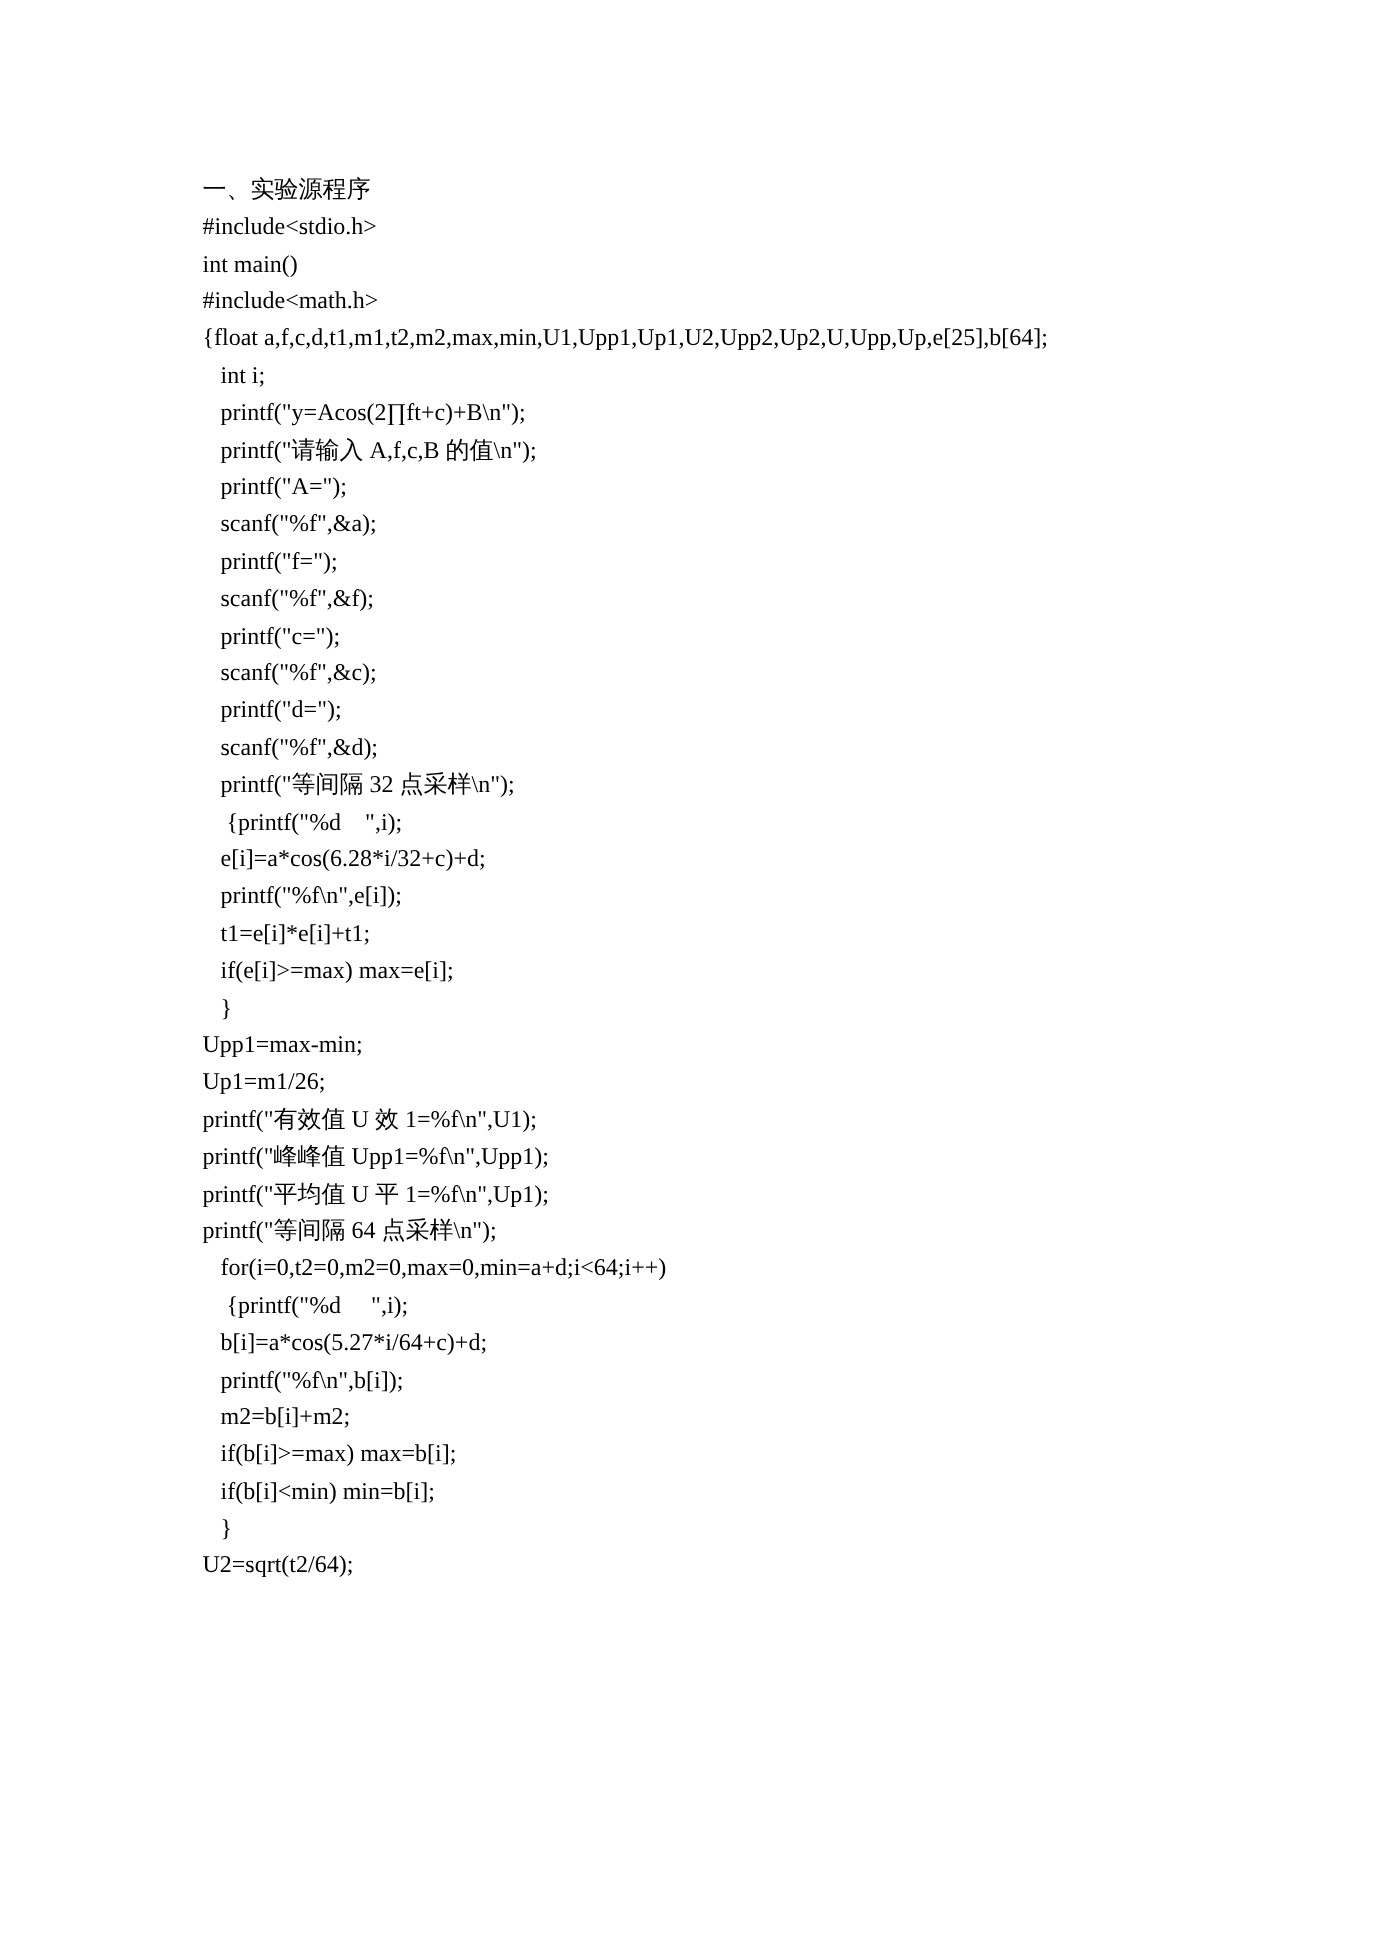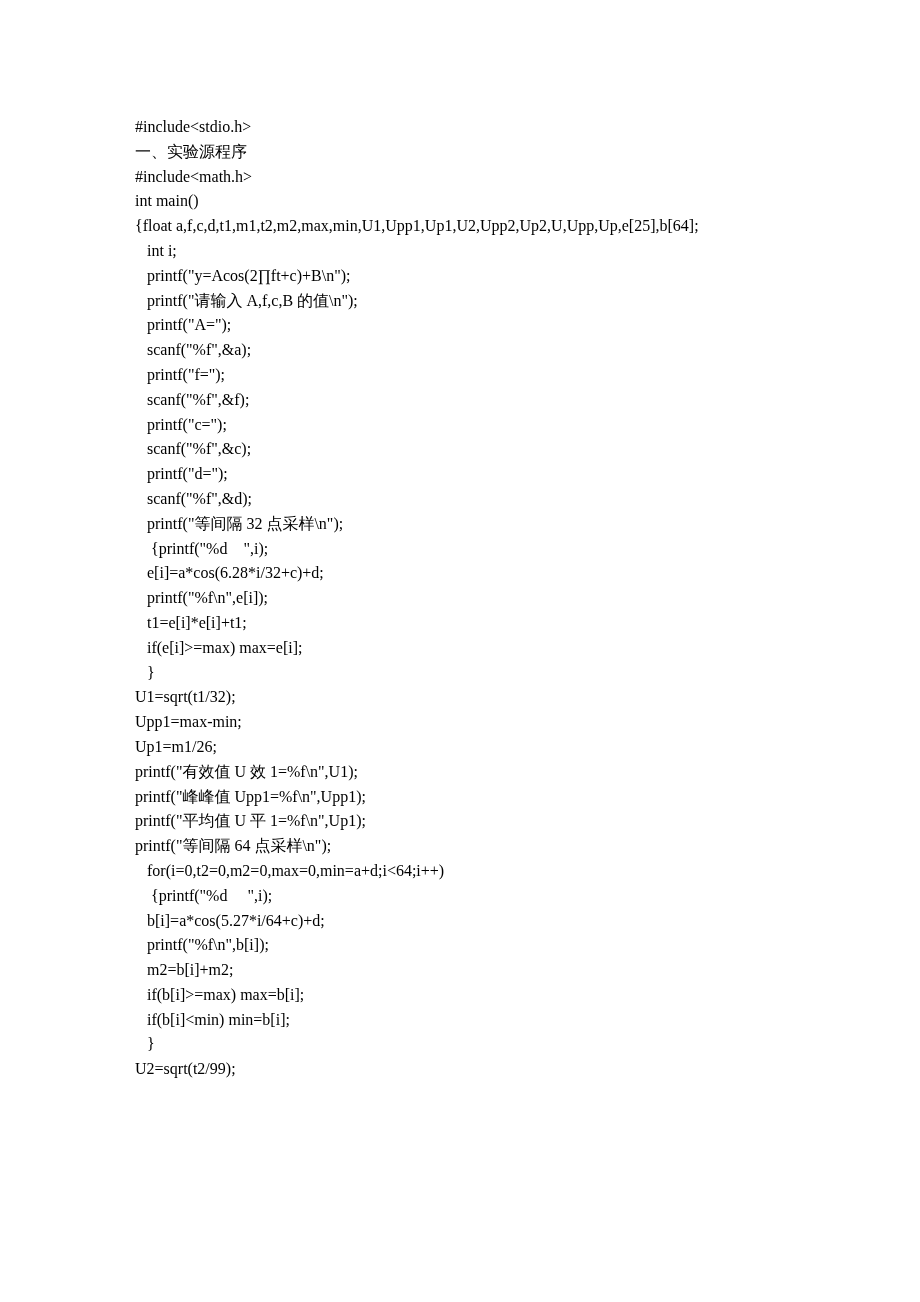--- a/index.html
+++ b/index.html
@@ -22,52 +22,51 @@
       font-family: "Times New Roman", "SimSun", serif;
     }
     .indent-1 {
       padding-left: 12px;
     }
   </style>
 </head>
 <body>
 
 <div id="code-container">
+    <div class="code-line">一、实验源程序</div>
     <div class="code-line">#include&lt;stdio.h&gt;</div>
-    <div class="code-line">一、实验源程序</div>
+    <div class="code-line">int main()</div>
     <div class="code-line">#include&lt;math.h&gt;</div>
-    <div class="code-line">int main()</div>
     <div class="code-line">{float a,f,c,d,t1,m1,t2,m2,max,min,U1,Upp1,Up1,U2,Upp2,Up2,U,Upp,Up,e[25],b[64];</div>
     <div class="code-line indent-1">int i;</div>
     <div class="code-line indent-1">printf("y=Acos(2∏ft+c)+B\n");</div>
     <div class="code-line indent-1">printf("请输入 A,f,c,B 的值\n");</div>
     <div class="code-line indent-1">printf("A=");</div>
     <div class="code-line indent-1">scanf("%f",&amp;a);</div>
     <div class="code-line indent-1">printf("f=");</div>
     <div class="code-line indent-1">scanf("%f",&amp;f);</div>
     <div class="code-line indent-1">printf("c=");</div>
     <div class="code-line indent-1">scanf("%f",&amp;c);</div>
     <div class="code-line indent-1">printf("d=");</div>
     <div class="code-line indent-1">scanf("%f",&amp;d);</div>
     <div class="code-line indent-1">printf("等间隔 32 点采样\n");</div>
     <div class="code-line indent-1"> {printf("%d    ",i);</div>
     <div class="code-line indent-1">e[i]=a*cos(6.28*i/32+c)+d;</div>
     <div class="code-line indent-1">printf("%f\n",e[i]);</div>
     <div class="code-line indent-1">t1=e[i]*e[i]+t1;</div>
     <div class="code-line indent-1">if(e[i]&gt;=max) max=e[i];</div>
     <div class="code-line indent-1">}</div>
-    <div class="code-line">U1=sqrt(t1/32);</div>
     <div class="code-line">Upp1=max-min;</div>
     <div class="code-line">Up1=m1/26;</div>
     <div class="code-line">printf("有效值 U 效 1=%f\n",U1);</div>
     <div class="code-line">printf("峰峰值 Upp1=%f\n",Upp1);</div>
     <div class="code-line">printf("平均值 U 平 1=%f\n",Up1);</div>
     <div class="code-line">printf("等间隔 64 点采样\n");</div>
     <div class="code-line indent-1">for(i=0,t2=0,m2=0,max=0,min=a+d;i&lt;64;i++)</div>
     <div class="code-line indent-1"> {printf("%d     ",i);</div>
     <div class="code-line indent-1">b[i]=a*cos(5.27*i/64+c)+d;</div>
     <div class="code-line indent-1">printf("%f\n",b[i]);</div>
     <div class="code-line indent-1">m2=b[i]+m2;</div>
     <div class="code-line indent-1">if(b[i]&gt;=max) max=b[i];</div>
     <div class="code-line indent-1">if(b[i]&lt;min) min=b[i];</div>
     <div class="code-line indent-1">}</div>
-    <div class="code-line">U2=sqrt(t2/99);</div>
+    <div class="code-line">U2=sqrt(t2/64);</div>
   </div>
 
 </body></html>

